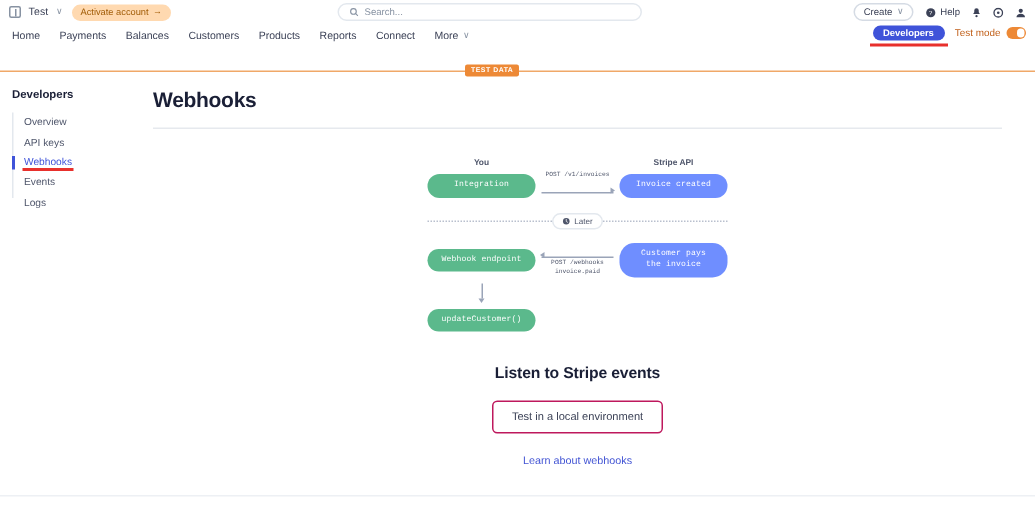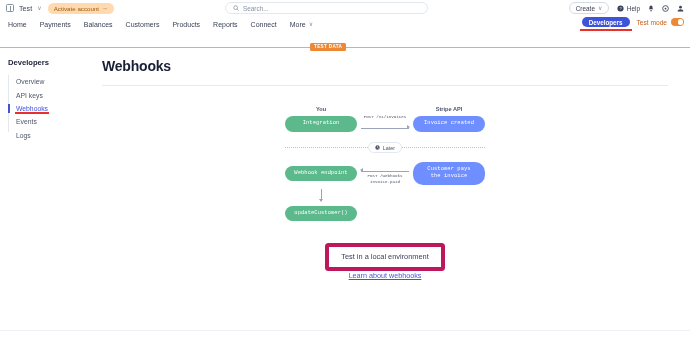--- a/index.html
+++ b/index.html
@@ -146,23 +146,23 @@
   .cta h2 { font-size:10.5px; font-weight:700; color:#1a1f36; letter-spacing:-.1px; }
   .cta p { font-size:7.4px; color:#4f566b; line-height:1.55; margin:7px auto 0; max-width:232px; }
   .btnrow { display:flex; justify-content:center; gap:9px; margin-top:12px; position:relative; }
   .btn-primary {
     background:#4355d4; color:#fff; font-size:7.4px; font-weight:600;
     padding:5.5px 12px; border-radius:3.5px; border:none; position:relative; white-space:nowrap;
   }
   .btn-underline { position:absolute; left:1px; right:1px; bottom:-5px; height:1.7px; background:#e8302c; }
   .btn-secondary {
     background:#fff; color:#3c4257; font-size:7.4px; font-weight:500;
-    padding:5.5px 12px; border-radius:3.5px; border:4px solid #be185d; white-space:nowrap;
-  }
-  .learn { font-size:7.2px; color:#4355d4; text-decoration:underline; }
+    padding:5.5px 12px; border-radius:3.5px; border:1px solid #be185d; white-space:nowrap;
+  }
+  .learn { margin-top:13px; font-size:7.2px; color:#4355d4; }
   .footer-rule { position:absolute; left:0; right:0; bottom:10px; height:1px; background:#edf0f4; }
 </style>
 </head>
 <body>
 
 <div class="app">
 
   <div class="accountbar">
     <div class="acct-left">
       <span class="acct-icon"></span>
@@ -316,20 +316,21 @@
           <span class="stem"></span>
           <span class="head"></span>
         </div>
 
         <div>
           <span class="pill green2" style="display:block">updateCustomer()</span>
         </div>
       </div>
 
       <div class="cta">
+        <h2>Listen to Stripe events</h2>
         <div class="btnrow">
           <button class="btn-secondary">Test in a local environment</button>
         </div>
         <div class="learn">Learn about webhooks</div>
       </div>
     </div>
   </div>
 
   <div class="footer-rule"></div>
 </div>

